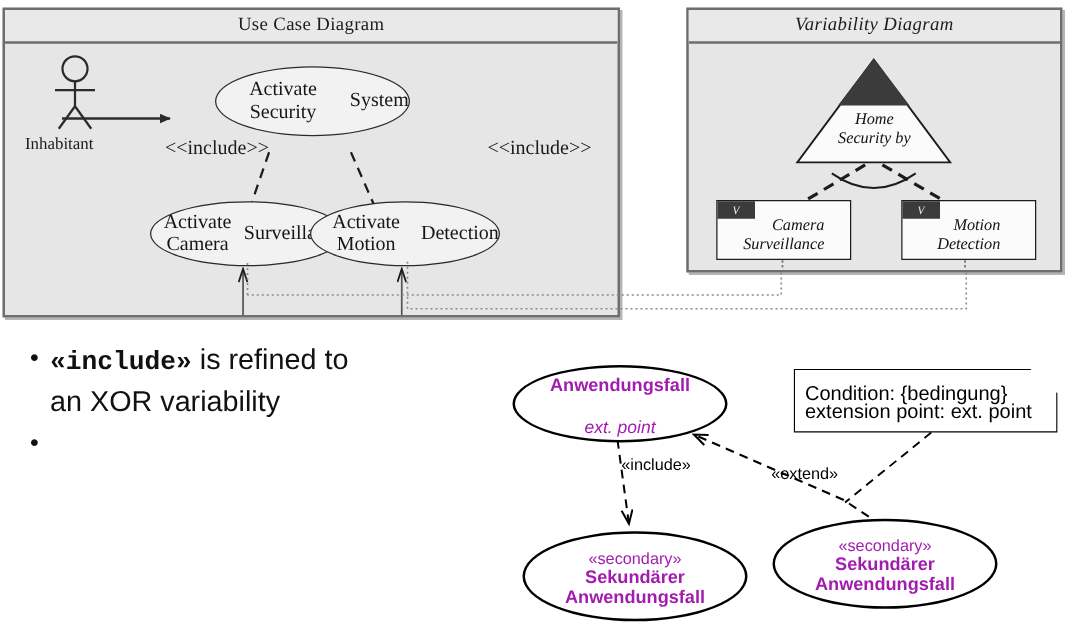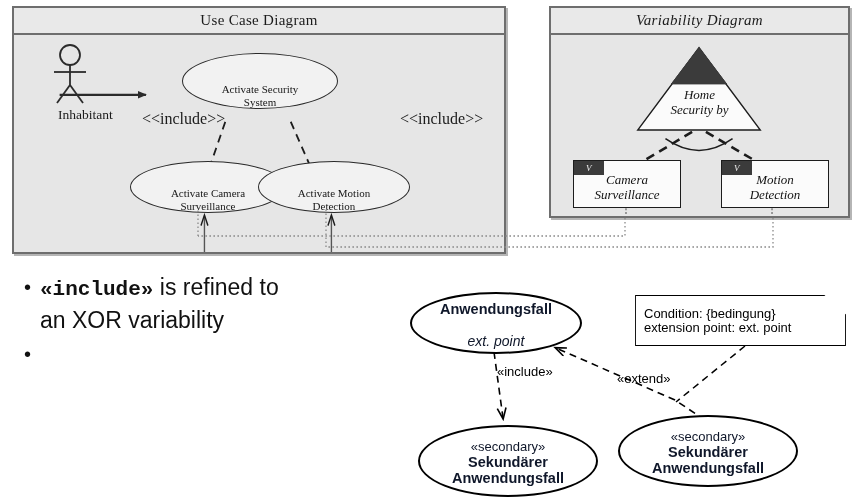--- a/index.html
+++ b/index.html
@@ -27,37 +27,37 @@
     border-bottom: 2px solid #6e6e6e;
     display: flex; align-items: center; justify-content: center;
     font-family: "Liberation Serif", serif;
     font-size: 15px;
     color: #1b1b1b;
     letter-spacing: .3px;
     background: #e9e9e9;
   }
   .panel-body { position: absolute; left:0; right:0; top:27px; bottom:0; }
 
-  #panel-usecase { left: 12px;  top: 6px; width: 494px; height: 248px; }
+  #panel-usecase { left: 2px;  top: 6px; width: 494px; height: 248px; }
   #panel-variability { left: 549px; top: 6px; width: 301px; height: 212px; font-style: italic; }
 
   
   .svglayer { position: absolute; left:0; top:0; width:100%; height:100%; overflow: visible; }
   svg.full { position:absolute; left:0; top:0; width:866px; height:503px; overflow:visible; pointer-events:none; }
 
   
   .uc {
     position: absolute;
     border: 1.6px solid #2a2a2a;
     border-radius: 50%;
     background: #f2f2f2;
-    display: flex; flex-direction: column;
-    align-items: center; justify-content: flex-end;
-    font-family: "Liberation Serif", serif;
-    font-size: 11px; line-height: 1.12;
+    display: flex; flex-direction: row;
+    align-items: center; justify-content: space-between;
+    font-family: "Liberation Serif", serif;
+    font-size: 16px; line-height: 1.12;
     color: #161616;
     text-align: center;
   }
   .uc span { display:block; }
 
   .actor-label {
     position: absolute;
     font-family: "Liberation Serif", serif;
     font-size: 13.5px; color: #1b1b1b;
     white-space: nowrap;
@@ -82,21 +82,21 @@
     align-items: center; justify-content: center;
   }
   .vnode .vtag {
     position: absolute; left: 0; top: 0;
     width: 30px; height: 14px;
     background: #3b3b3b; color: #f0f0f0;
     font-size: 9px; font-family: "Liberation Serif", serif;
     display:flex; align-items:center; justify-content:center;
     letter-spacing: .5px;
   }
-  .vnode .vbody { margin-top: 7px; }
+  .vnode .vbody { margin-top: 7px; text-align: right; }
   .vp-text {
     position: absolute; left: 0; right: 0;
     text-align: center;
     font-family: "Liberation Serif", serif;
     font-size: 13px; line-height: 1.12; color: #121212;
   }
   .vp-tag {
     position: absolute;
     font-family: "Liberation Serif", serif;
     font-size: 9.5px; color: #efefef; letter-spacing: .5px;
@@ -122,34 +122,34 @@
     font-weight: bold; font-size: 21px;
   }
 
   
   .uc2 {
     position: absolute;
     border: 2px solid #000;
     border-radius: 50%;
     background: #ffffff;
     font-family: "Liberation Sans", sans-serif;
-    color: #0f172a;
+    color: #a21caf;
     text-align: center;
   }
   .uc2-title {
     font-weight: bold; font-size: 14.5px;
   }
   .uc2-sub { font-size: 14px; }
   .stereo { font-size: 13px; font-weight: normal; }
 
   .note {
     position: absolute;
     background: #fff;
     font-family: "Liberation Sans", sans-serif;
-    font-size: 13px; line-height: 1.12; color: #000;
+    font-size: 16px; line-height: 1.12; color: #000;
   }
   .note-text { position: absolute; left: 8px; top: 11px; white-space: pre; }
 
   .edge-label {
     position: absolute;
     font-family: "Liberation Sans", sans-serif;
     font-size: 13px; color: #000; white-space: nowrap;
   }
 </style>
 </head>
@@ -181,21 +181,21 @@
         <path d="M320,185 L320,154" stroke="#555" stroke-width="1.4" fill="none" marker-end="url(#arrowOpen)"></path>
       </svg>
 
       <svg style="position:absolute;left:28px;top:8px;width:56px;height:62px;" viewBox="0 0 56 62">
         <circle cx="28" cy="12" r="10" fill="none" stroke="#2b2b2b" stroke-width="1.8"></circle>
         <line x1="28" y1="22" x2="28" y2="42" stroke="#2b2b2b" stroke-width="1.8"></line>
         <line x1="12" y1="29" x2="44" y2="29" stroke="#2b2b2b" stroke-width="1.8"></line>
         <line x1="28" y1="42" x2="15" y2="60" stroke="#2b2b2b" stroke-width="1.8"></line>
         <line x1="28" y1="42" x2="41" y2="60" stroke="#2b2b2b" stroke-width="1.8"></line>
       </svg>
-      <div class="actor-label" style="left:16px; top:72px;margin-left:28px;">Inhabitant</div>
+      <div class="actor-label" style="left:16px; top:72px;">Inhabitant</div>
 
       <div class="uc" style="left:168px; top:18px; width:156px; height:56px;">
         <span>Activate Security</span>
         <span>System</span>
       </div>
 
       <div class="uc" style="left:116px; top:126px; width:156px; height:52px;">
         <span>Activate Camera</span>
         <span>Surveillance</span>
       </div>

